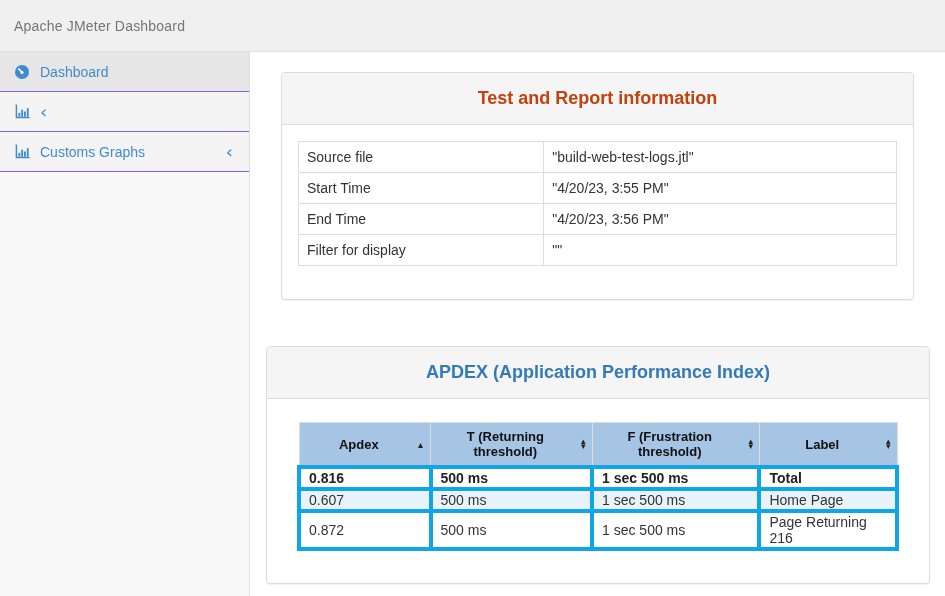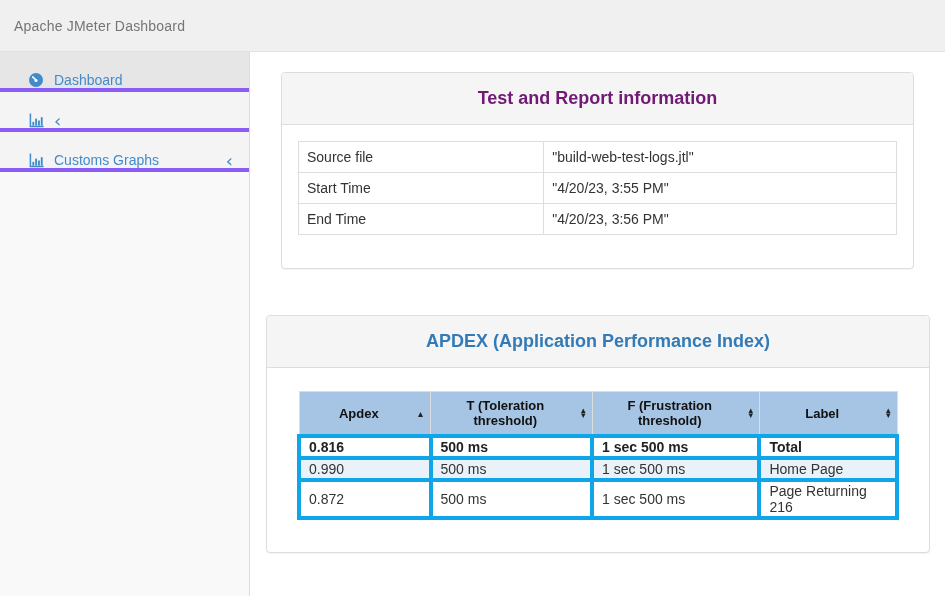--- a/index.html
+++ b/index.html
@@ -8,43 +8,43 @@
 
   
   .topbar { position:absolute; left:0; top:0; width:945px; height:52px;
     background:#f0f0f0; border-bottom:1px solid #e2e2e2;
     display:flex; align-items:center; padding-left:14px; }
   .topbar .app-title { font-size:14px; color:#757575; letter-spacing:.2px; }
 
   
   .sidebar { position:absolute; left:0; top:52px; bottom:0; width:250px;
     background:#f9f9f9; border-right:1px solid #ddd; }
-  .nav-item { height:40px; display:flex; align-items:flex-end;
-    padding:0 16px 0 28px; border-bottom:4px solid #8b5cf6;
+  .nav-item { height:40px; display:flex; align-items:center;
+    padding:0 16px 0 14px; border-bottom:1px solid #8b5cf6;
     background:#f4f4f4; color:#428bca; font-size:14px; cursor:pointer; }
   .nav-item.active { background:#e6e6e6; }
   .nav-item .icon { width:16px; height:16px; margin-right:10px; flex:0 0 16px;
     display:flex; align-items:center; justify-content:center; }
   .nav-item .label { flex:1 1 auto; }
   .chevron { font-size:18px; line-height:14px; color:#428bca; font-weight:400;
     font-family:"DejaVu Sans", sans-serif; }
 
   
   .main { position:absolute; left:250px; top:52px; right:0; bottom:0;
     background:#fff; overflow:hidden; }
 
   .panel { border:1px solid #ddd; border-radius:4px; background:#fff;
     box-shadow:0 1px 1px rgba(0,0,0,.05); }
   .panel-heading { background:#f5f5f5; border-bottom:1px solid #ddd;
     border-radius:3px 3px 0 0; text-align:center; padding:15px 0; }
   .panel-title { font-size:18px; font-weight:bold; }
 
   
   .panel-info { width:633px; margin:20px 0 46px 31px; }
-  .panel-info .panel-title { color:#701a75; }
+  .panel-info .panel-title { color:#c2410c; }
   .panel-info .panel-body { padding:16px 16px 33px 16px; }
   .info-table { width:100%; border-collapse:collapse; font-size:14px; }
   .info-table td { border:1px solid #ddd; padding:7px 8px; color:#333; }
   .info-table td.k { width:41%;margin-top:28px; }
 
   
   .panel-apdex { width:664px; margin-left:16px; }
   .panel-apdex .panel-title { color:#337ab7; }
   .panel-apdex .panel-body { padding:23px 30px 32px 30px; }
   .apdex-table { width:100%; border-collapse:collapse; font-size:14px; }
@@ -126,39 +126,43 @@
             <td>"build-web-test-logs.jtl"</td>
           </tr>
           <tr>
             <td class="k">Start Time</td>
             <td>"4/20/23, 3:55 PM"</td>
           </tr>
           <tr>
             <td class="k">End Time</td>
             <td>"4/20/23, 3:56 PM"</td>
           </tr>
+          <tr>
+            <td class="k">Filter for display</td>
+            <td>""</td>
+          </tr>
         </tbody>
       </table>
     </div>
   </div>
 
   <div class="panel panel-apdex">
     <div class="panel-heading">
       <span class="panel-title">APDEX (Application Performance Index)</span>
     </div>
     <div class="panel-body">
       <table class="apdex-table">
         <thead>
           <tr>
             <th class="col-apdex">
               <span>Apdex</span>
               <span class="sort-asc">▴</span>
             </th>
             <th class="col-t">
-              <span>T (Toleration threshold)</span>
+              <span>T (Returning threshold)</span>
               <span class="sort-both">
                   <i>▴</i>
                   <i>▾</i>
                 </span>
             </th>
             <th class="col-f">
               <span>F (Frustration threshold)</span>
               <span class="sort-both">
                   <i>▴</i>
                   <i>▾</i>
@@ -174,21 +178,21 @@
           </tr>
         </thead>
         <tbody>
           <tr class="total-row">
             <td>0.816</td>
             <td>500 ms</td>
             <td>1 sec 500 ms</td>
             <td>Total</td>
           </tr>
           <tr class="striped">
-            <td>0.990</td>
+            <td>0.607</td>
             <td>500 ms</td>
             <td>1 sec 500 ms</td>
             <td>Home Page</td>
           </tr>
           <tr>
             <td>0.872</td>
             <td>500 ms</td>
             <td>1 sec 500 ms</td>
             <td>Page Returning 216</td>
           </tr>

